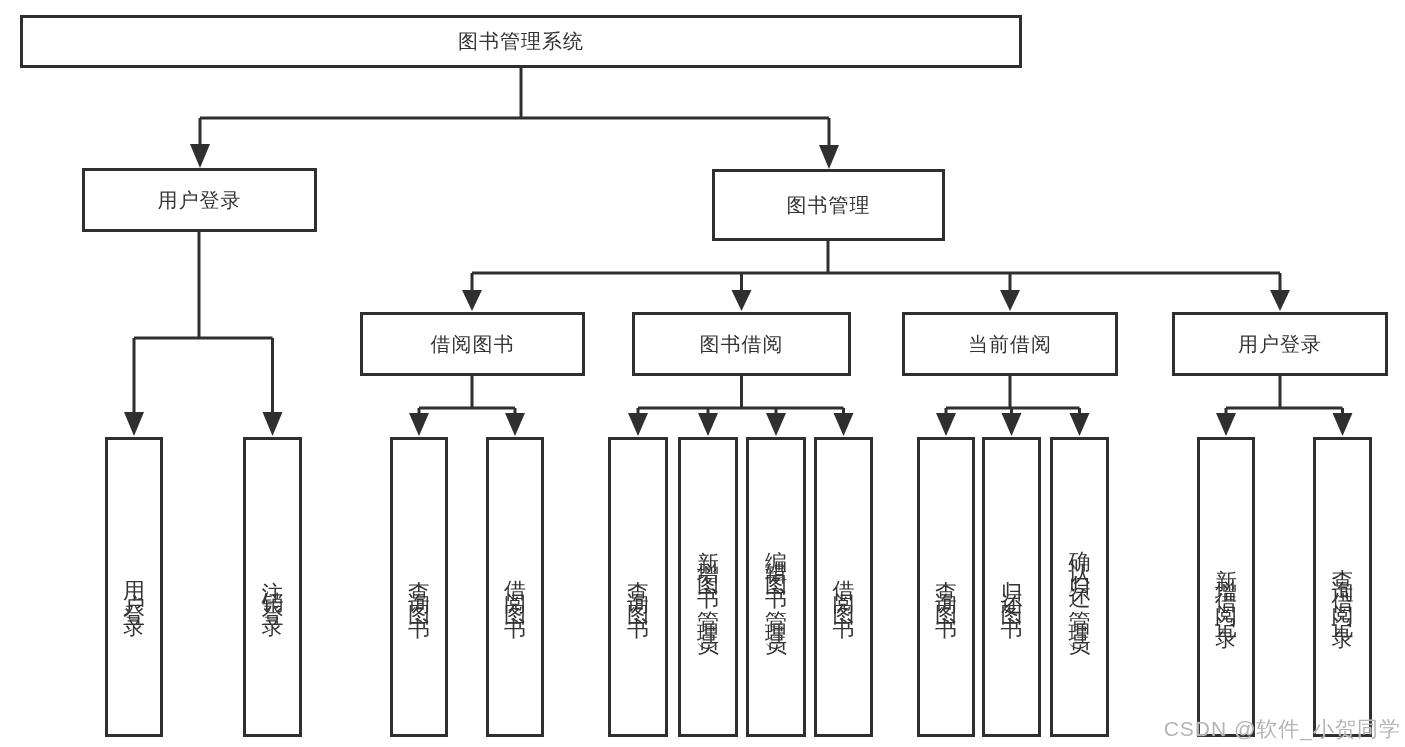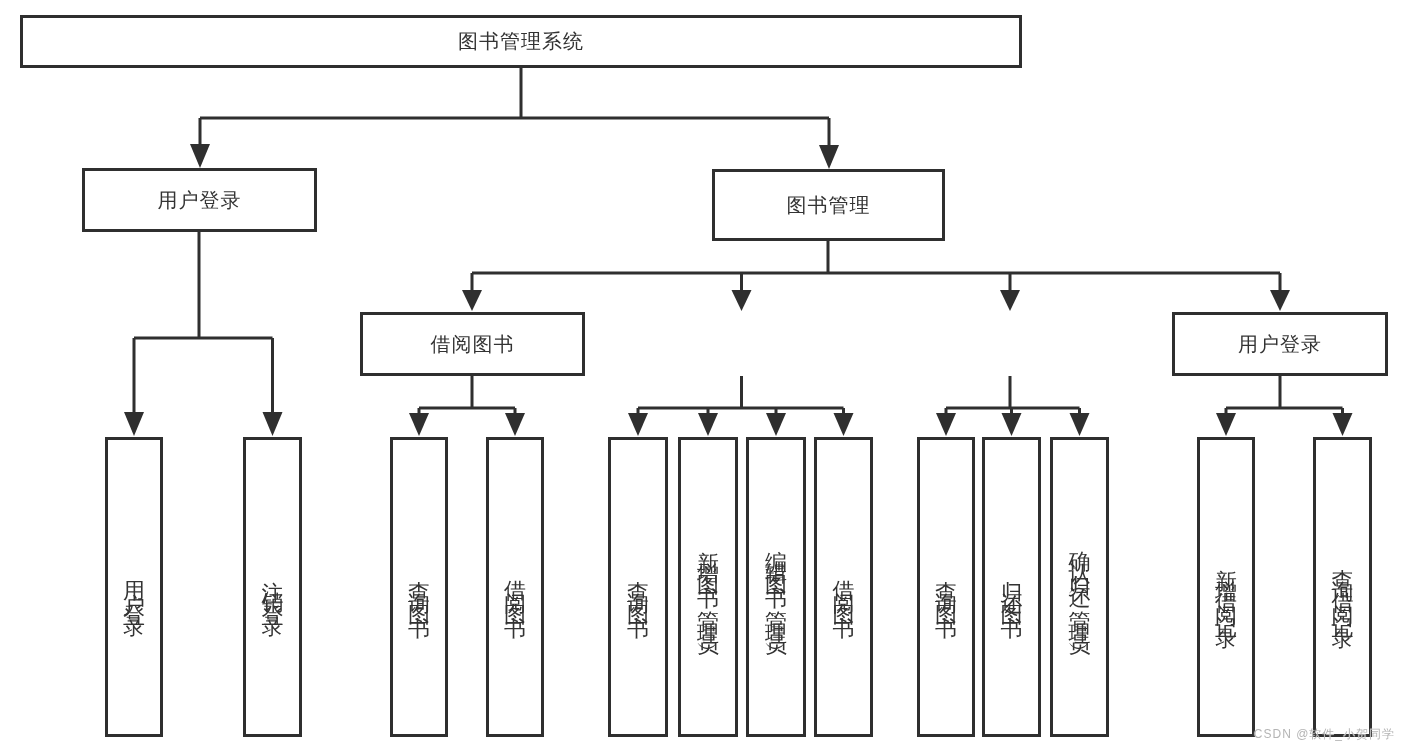--- a/index.html
+++ b/index.html
@@ -36,24 +36,24 @@
   .h { font-size: 20px; letter-spacing: 1px; }
   .v {
     writing-mode: vertical-rl;
     text-orientation: mixed;
     font-size: 22px;
     letter-spacing: 12px;
     line-height: 1;
   }
   .watermark {
     position: absolute;
-    right: 10px;
+    right: 4px;
     bottom: 4px;
     z-index: 5;
-    font-size: 12px;
+    font-size: 21px;
     color: #b4b4b4;
     text-shadow: 0 0 1px #ffffff;
     letter-spacing: 1px;
     white-space: nowrap;
   }
 </style>
 </head>
 <body>
 
 <div id="canvas">
@@ -107,20 +107,22 @@
       <polygon fill="#2f2f2f" stroke="none" points="1332.5,413 1352.5,413 1342.5,436"></polygon>
     </g>
   </svg>
 
   <div class="node h" style="left:20px;top:15px;width:1002px;height:53px">图书管理系统</div>
 
   <div class="node h" style="left:82px;top:168px;width:235px;height:64px">用户登录</div>
   <div class="node h" style="left:712px;top:169px;width:233px;height:72px">图书管理</div>
 
   <div class="node h" style="left:360px;top:312px;width:225px;height:64px">借阅图书</div>
+  <div class="node h" style="left:632px;top:312px;width:219px;height:64px">图书借阅</div>
+  <div class="node h" style="left:902px;top:312px;width:216px;height:64px">当前借阅</div>
   <div class="node h" style="left:1172px;top:312px;width:216px;height:64px">用户登录</div>
 
   <div class="node v" style="left:105px;top:437px;width:58px;height:300px">用户登录</div>
   <div class="node v" style="left:243px;top:437px;width:59px;height:300px">注销登录</div>
 
   <div class="node v" style="left:390px;top:437px;width:58px;height:300px">查询图书</div>
   <div class="node v" style="left:486px;top:437px;width:58px;height:300px">借阅图书</div>
 
   <div class="node v" style="left:608px;top:437px;width:60px;height:300px">查询图书</div>
   <div class="node v" style="left:678px;top:437px;width:60px;height:300px">新增图书（管理员）</div>

